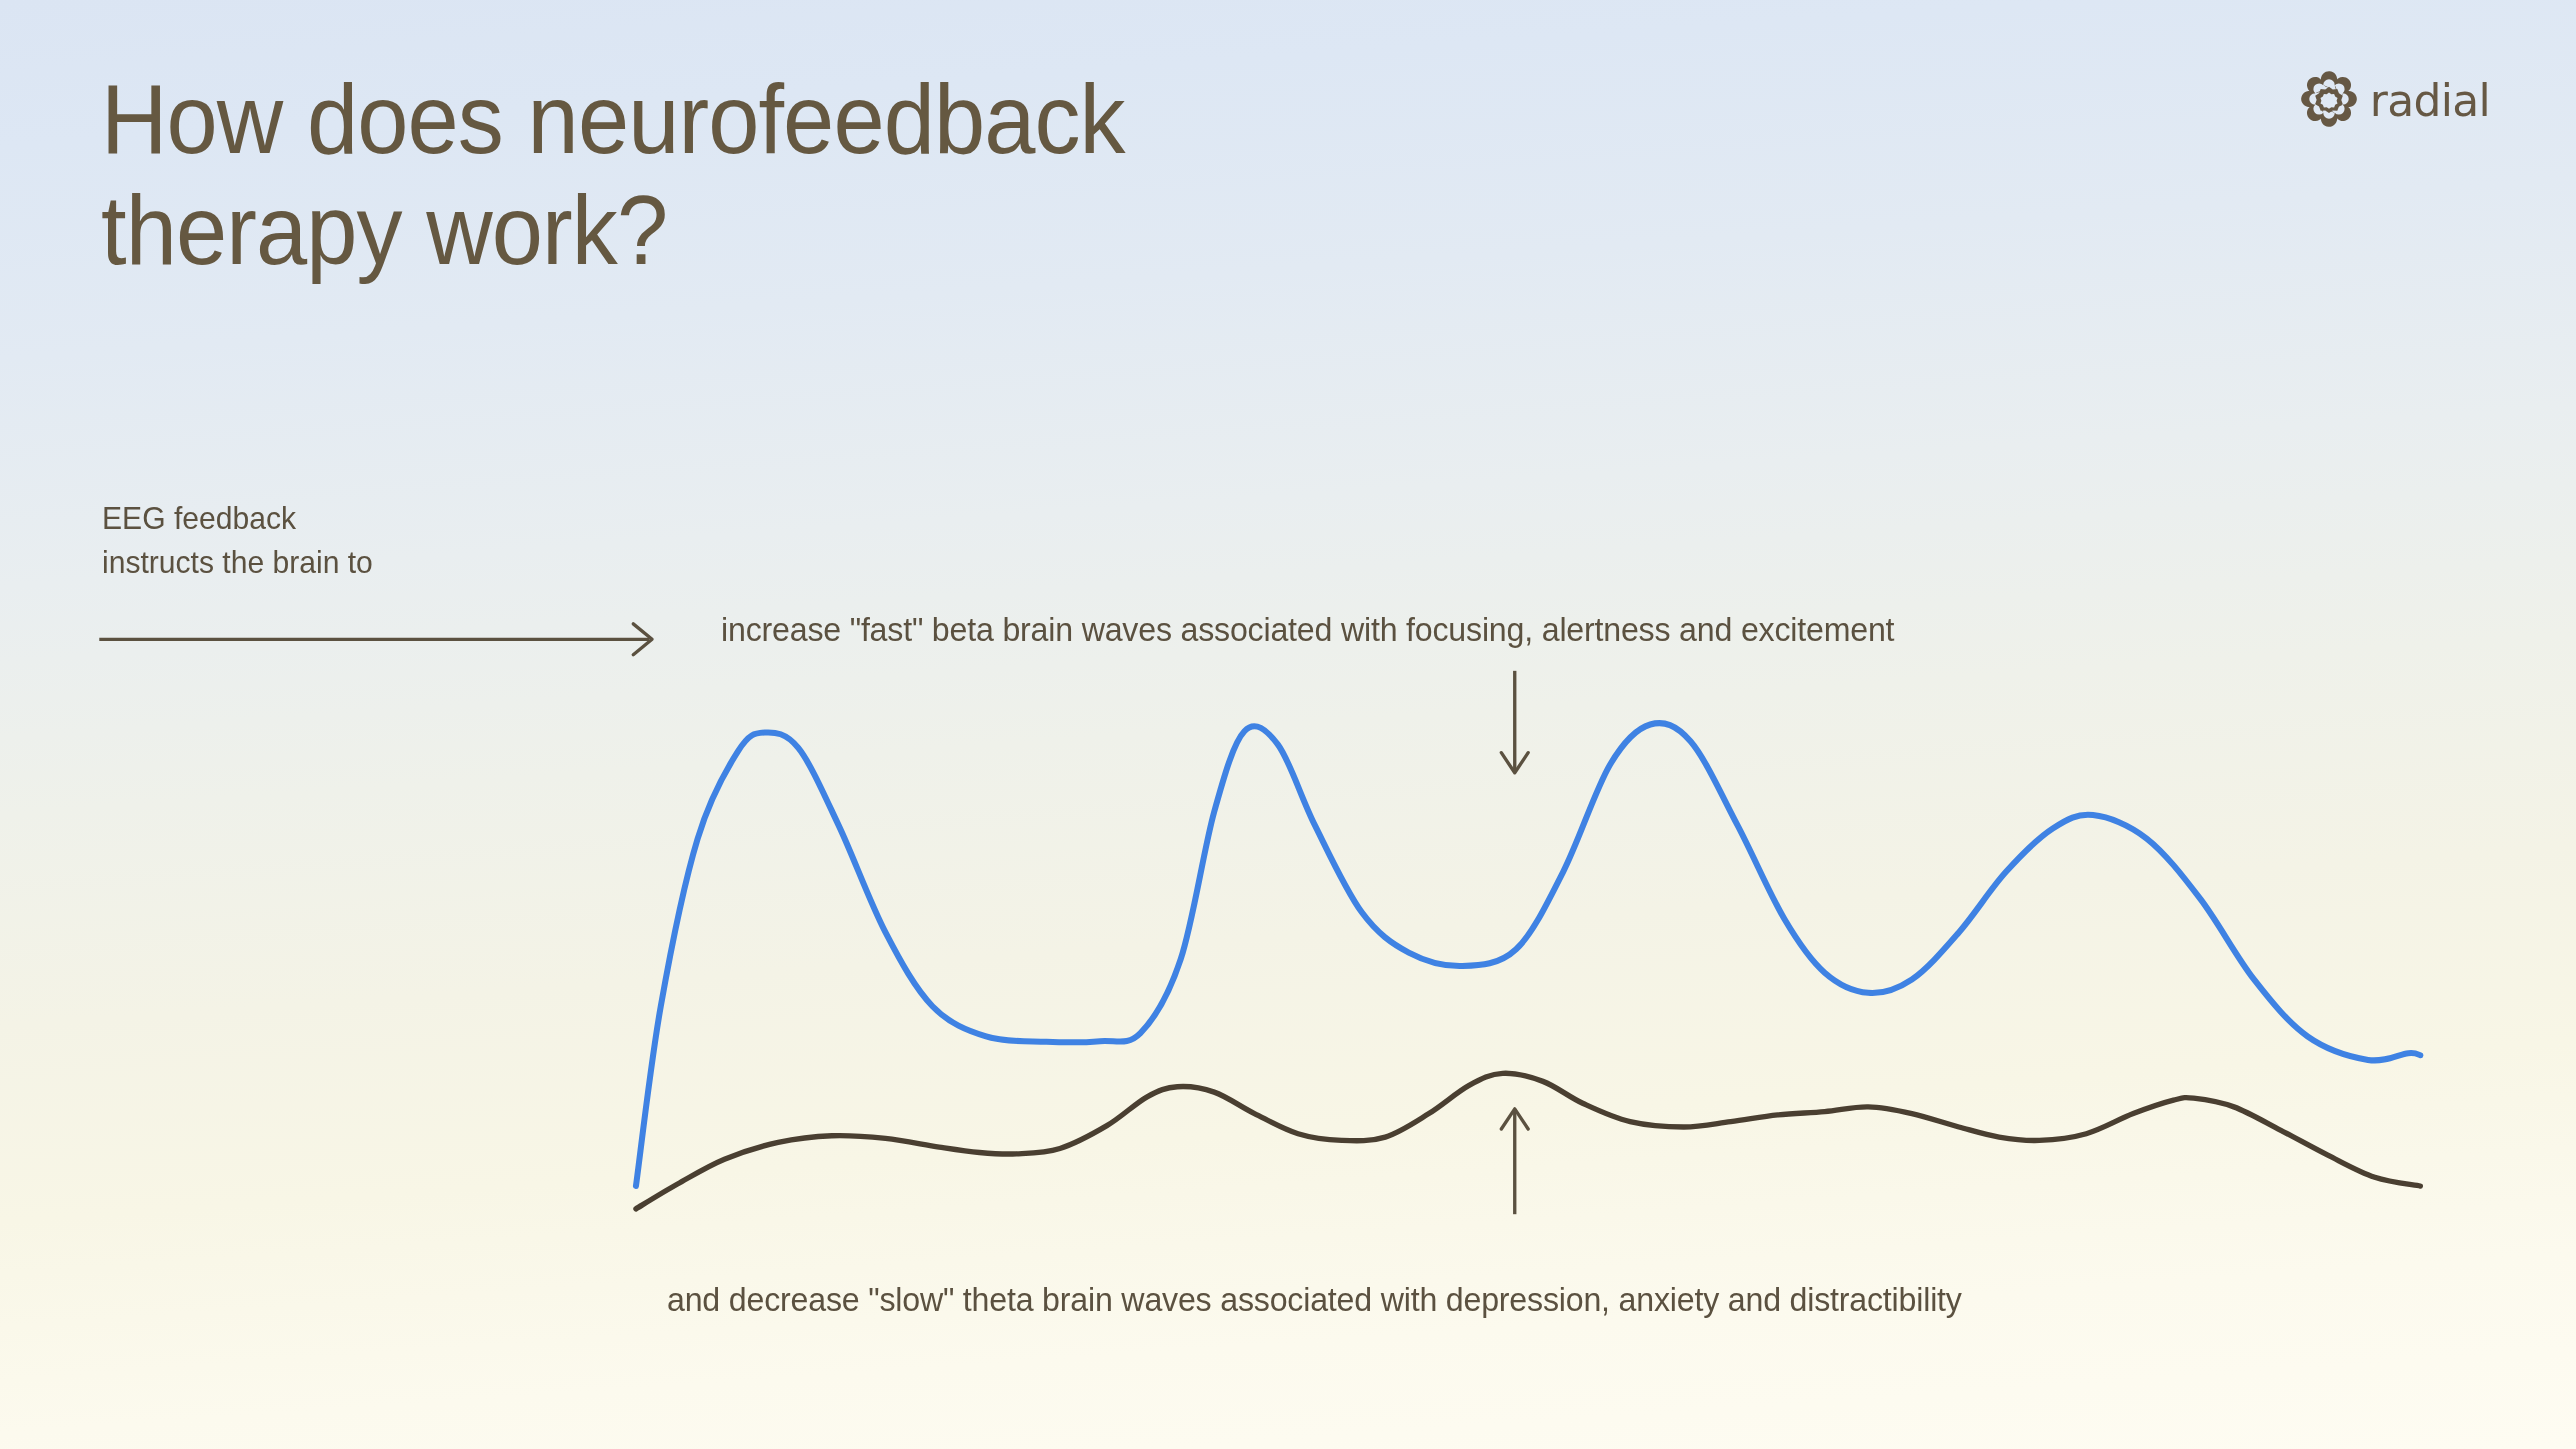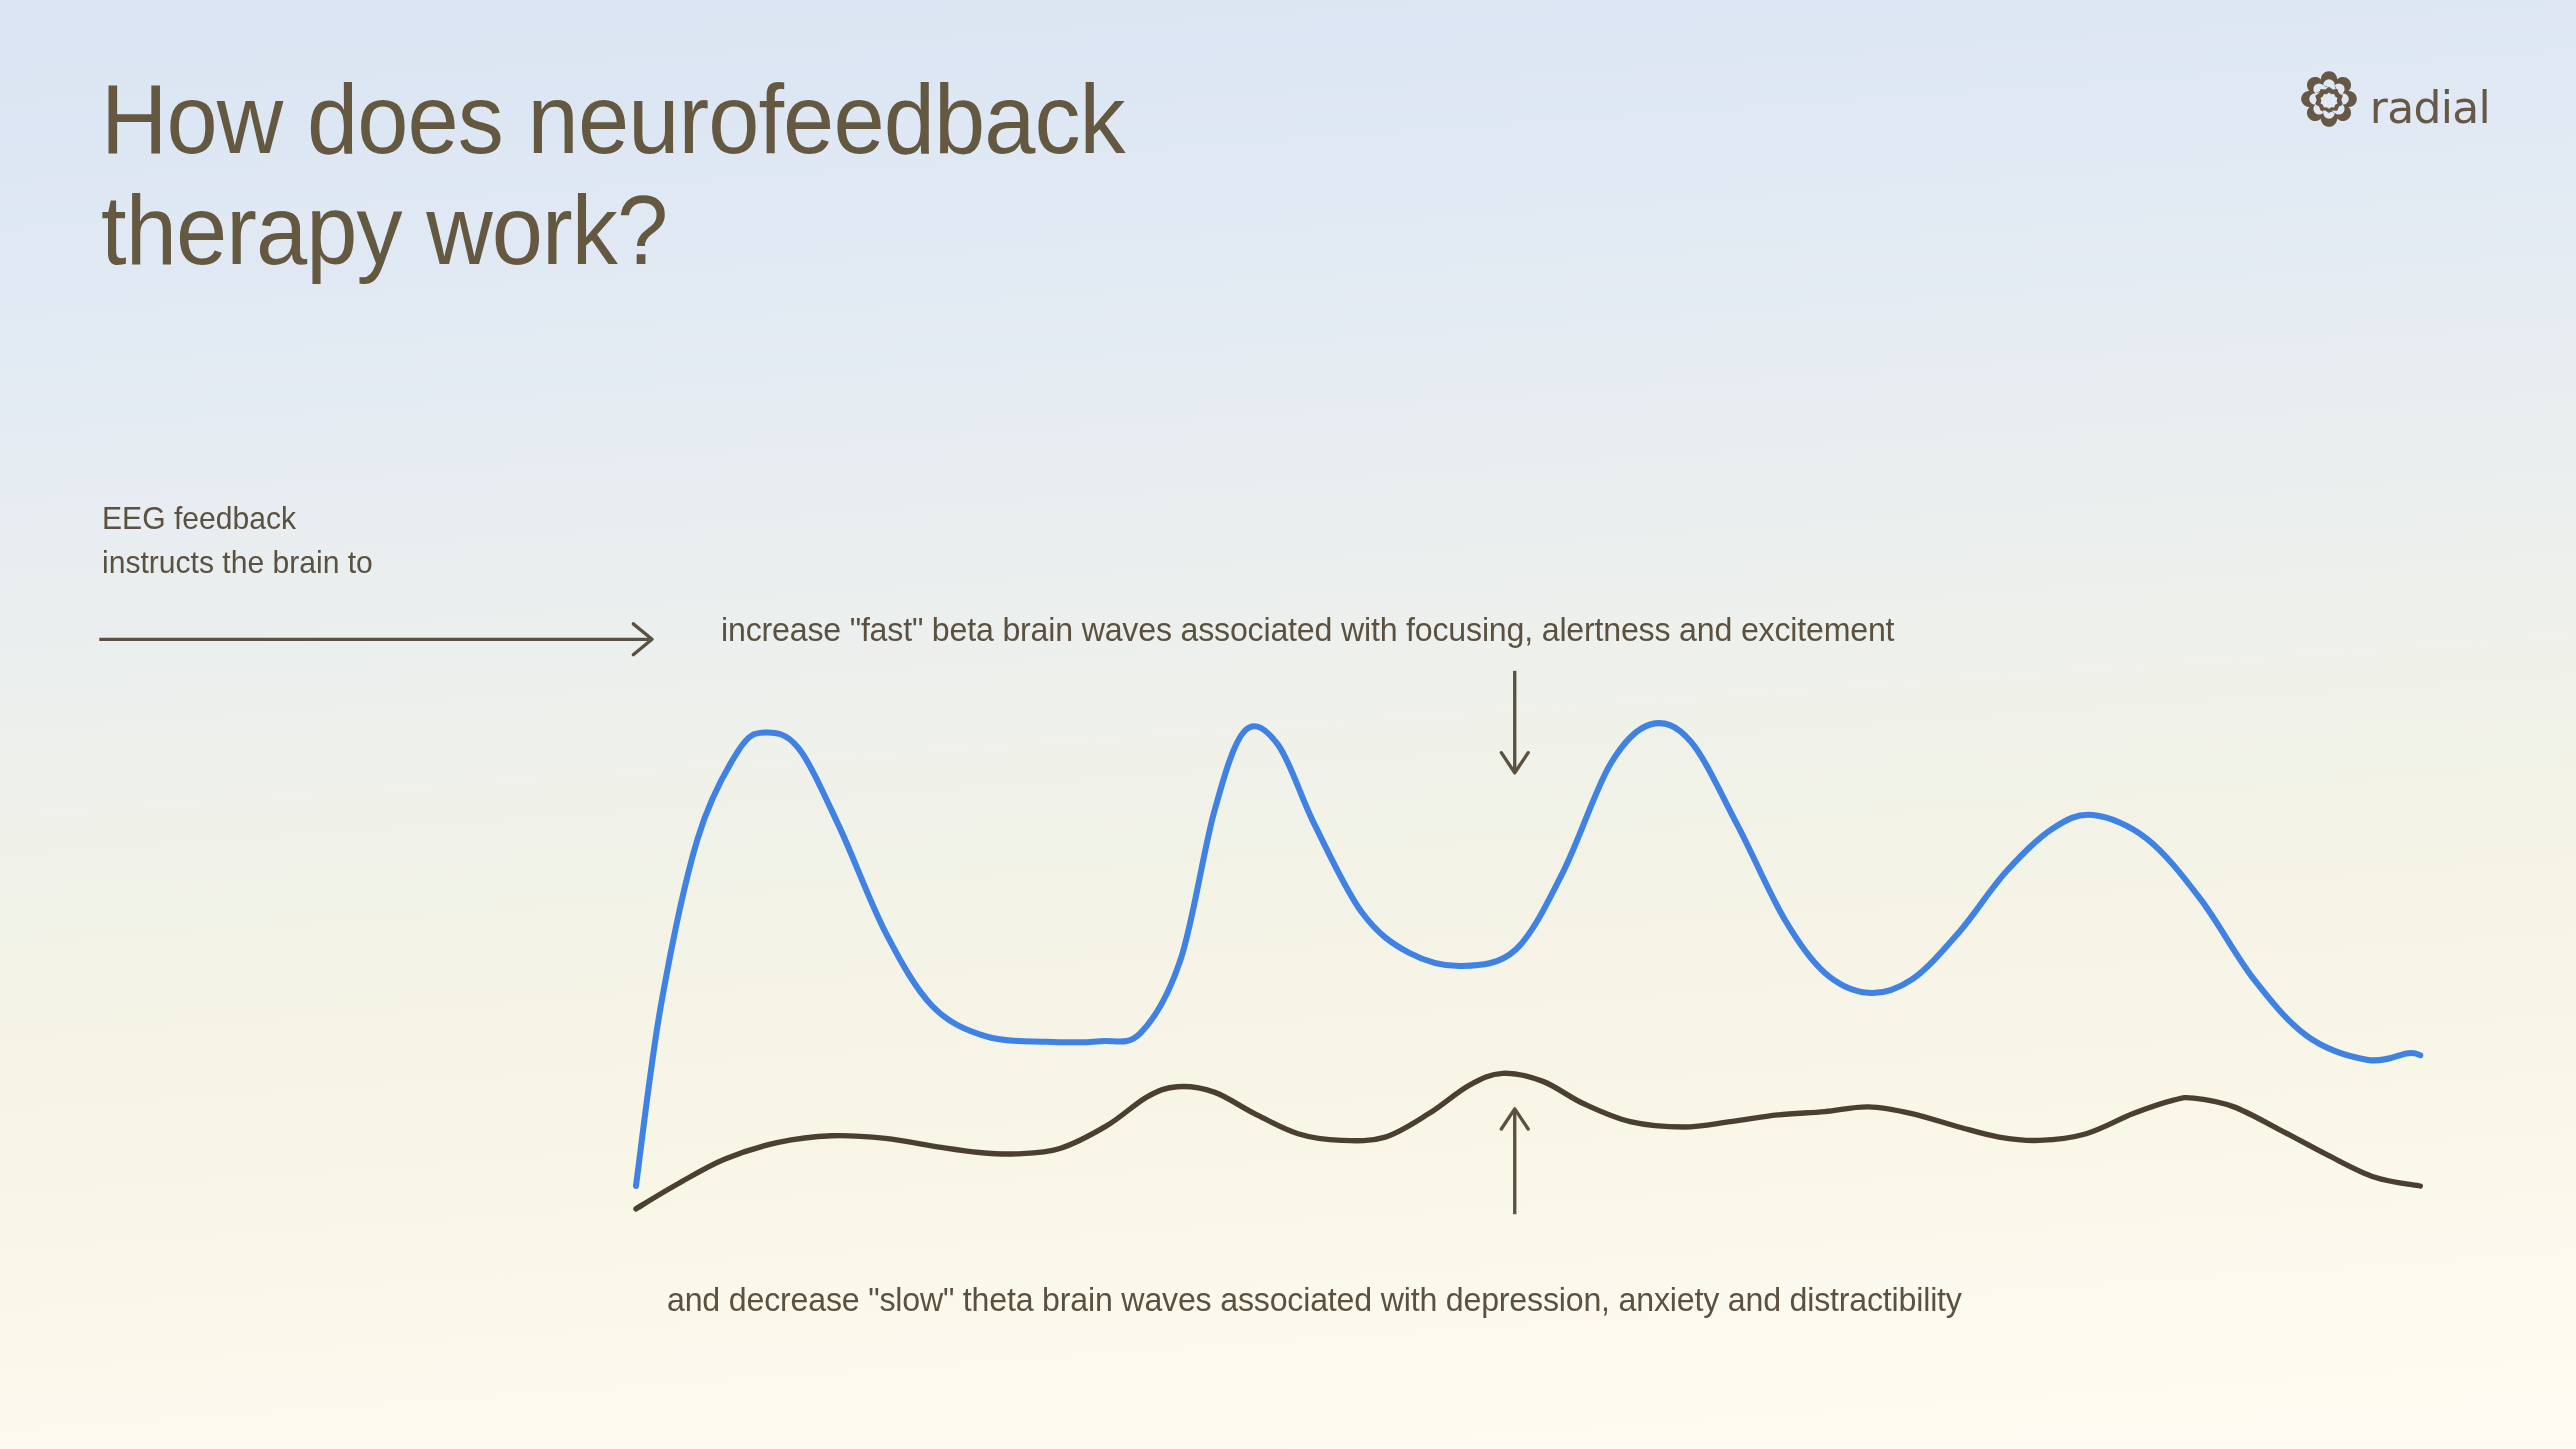--- a/index.html
+++ b/index.html
@@ -15,21 +15,21 @@
       #f4f3e6 63%,
       #f8f6e6 75%,
       #fcfaee 88%,
       #fefcf2 100%);
     position:relative;
   }
 
   
   #logo {
     position:absolute; top:70px; right:86px;
-    display:flex; align-items:flex-end; gap:12px;
+    display:flex; align-items:center; gap:12px;
   }
   #logo-mark { width:58px; height:58px; display:block; }
   #logo-word {
     font-size:44px; letter-spacing:-0.7px;
     color:#665844; font-weight:400;
     line-height:1; position:relative; top:2px;
     font-family:"DejaVu Sans", sans-serif;
   }
 
   

